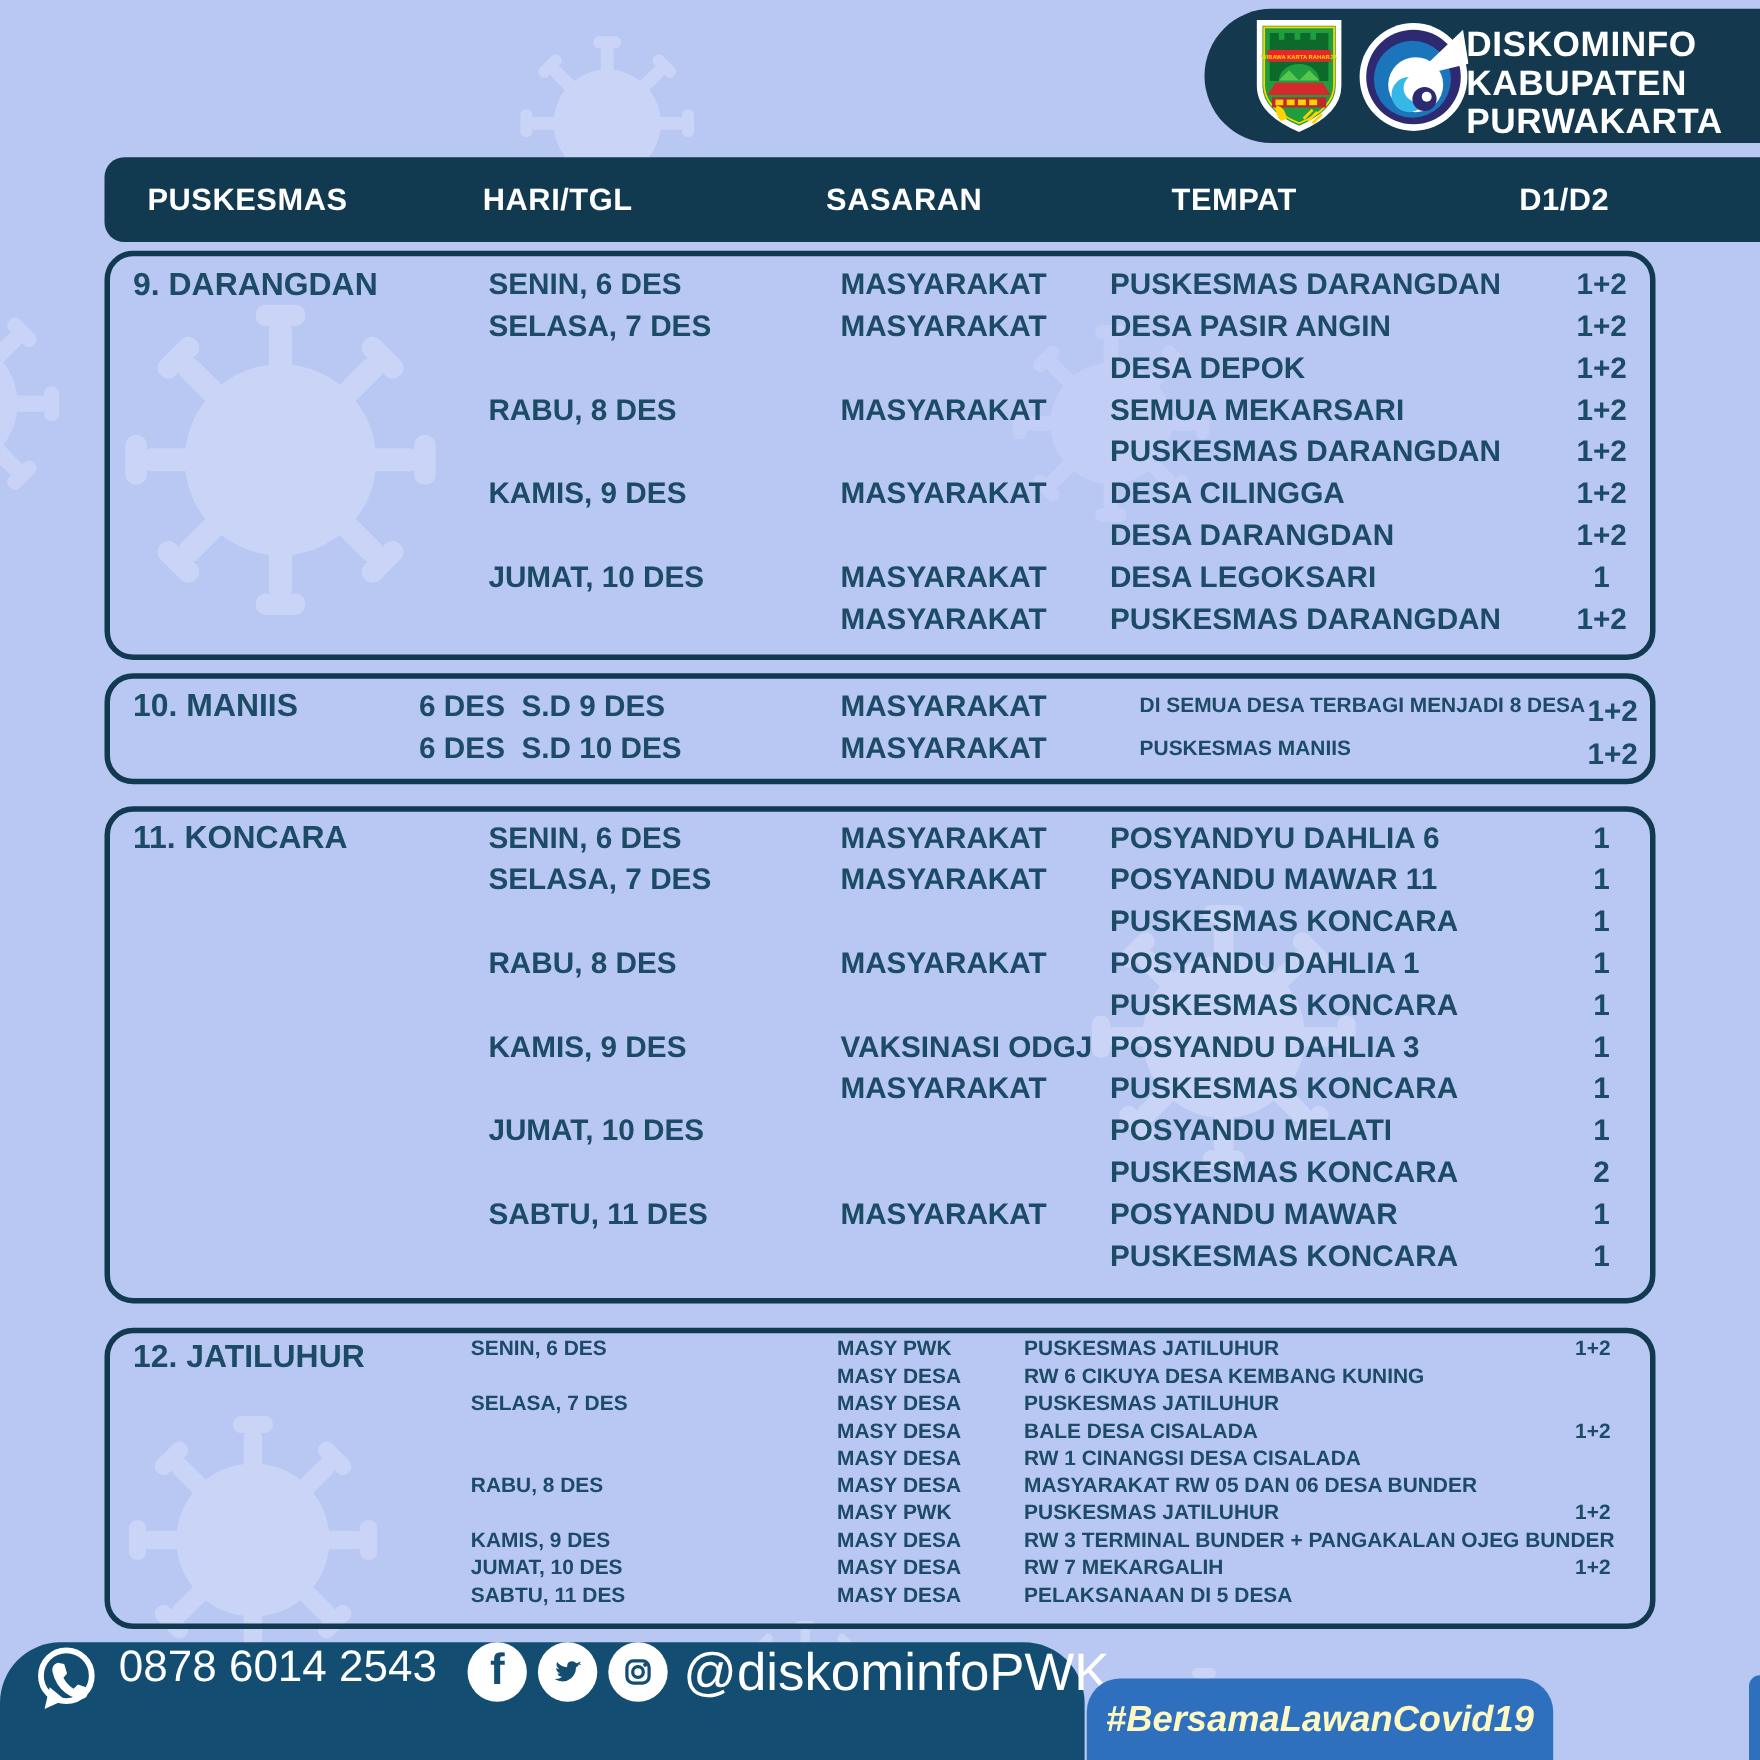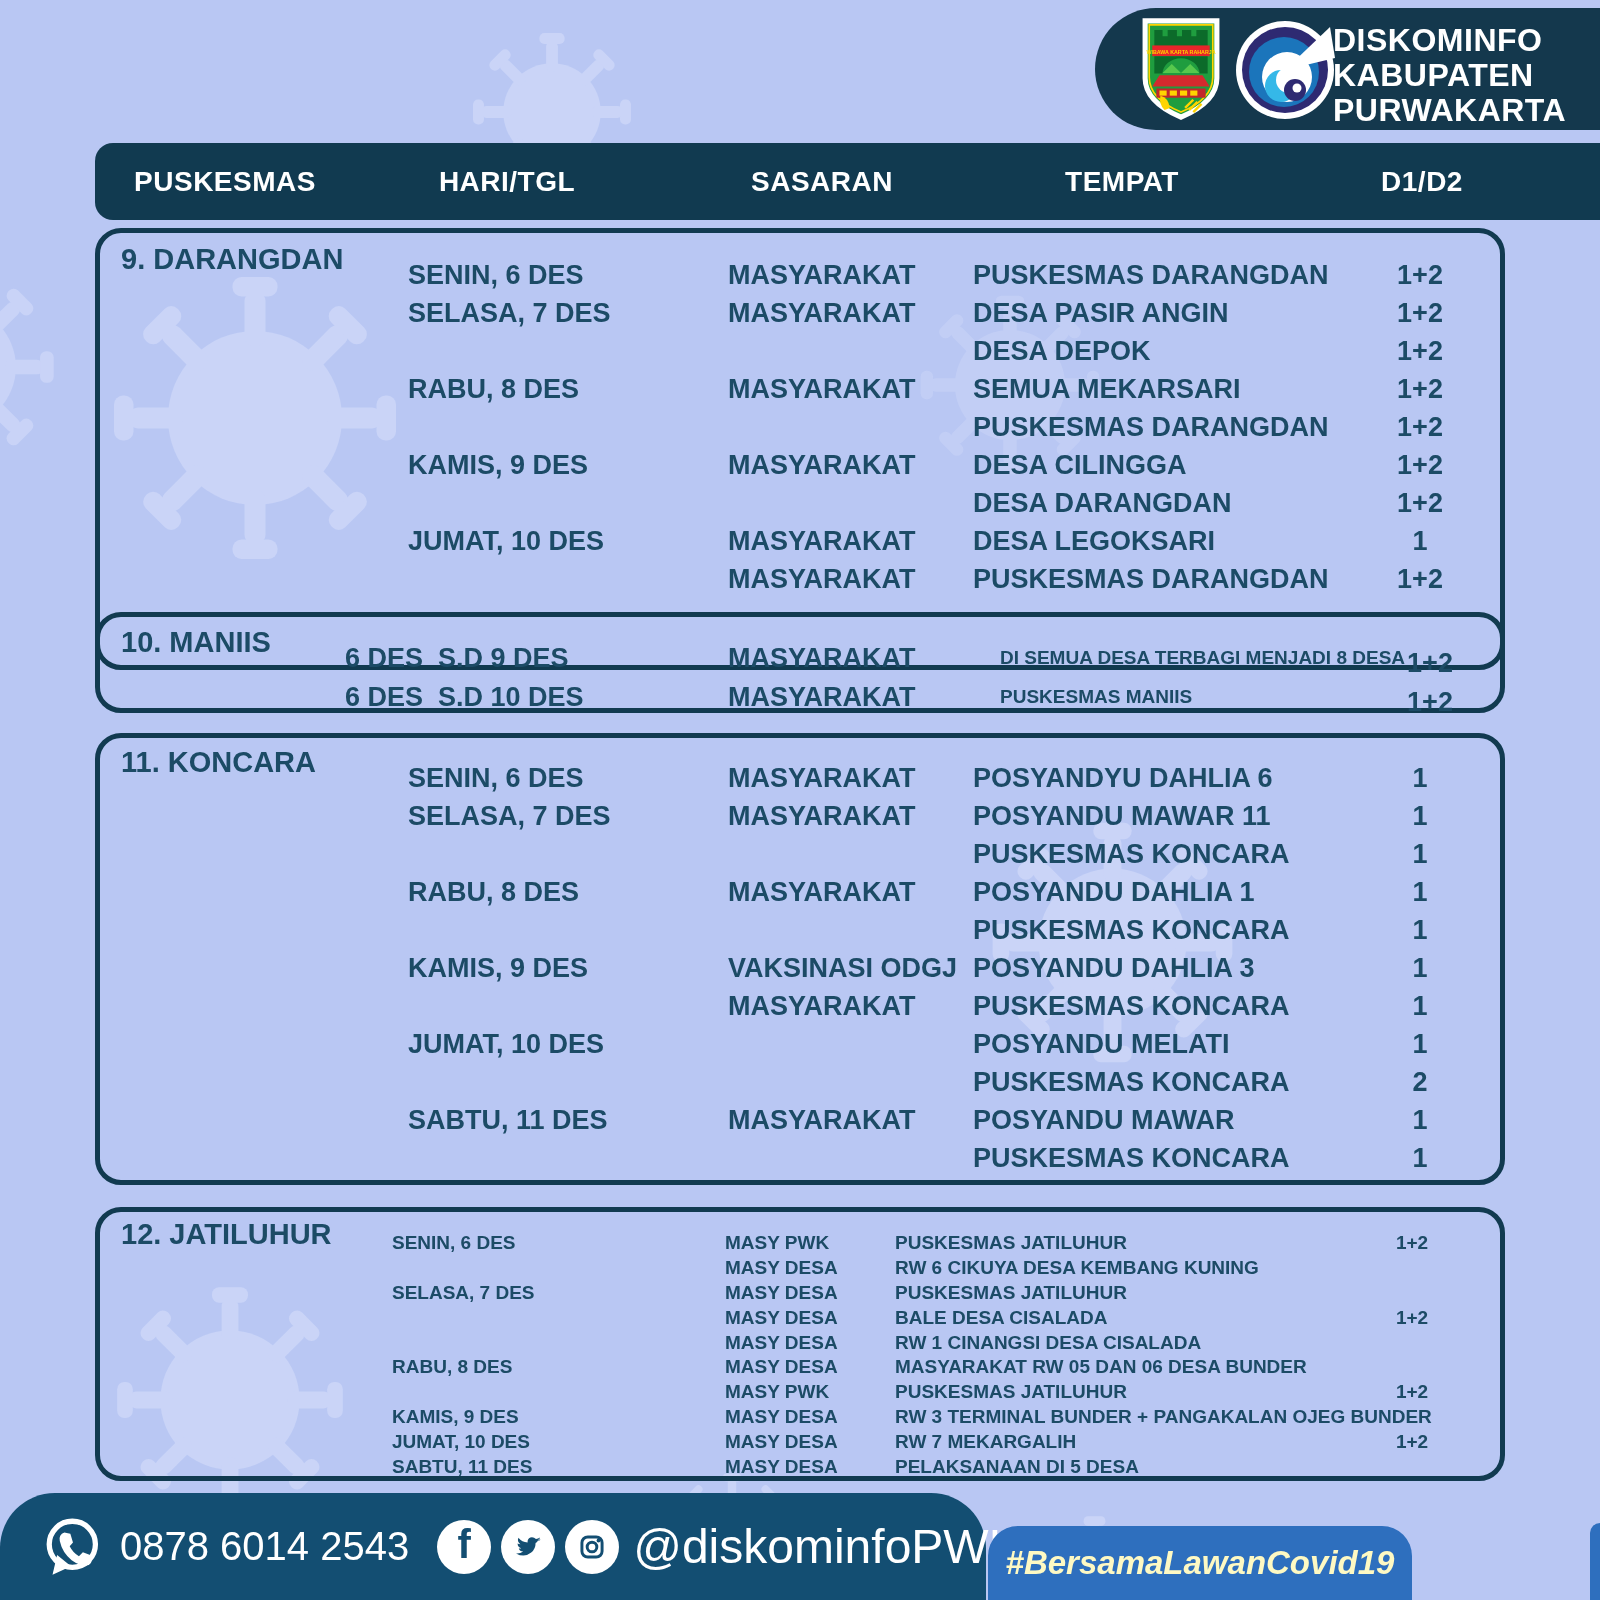--- a/index.html
+++ b/index.html
@@ -20,30 +20,30 @@
   
   .thead{position:absolute;left:95px;top:143px;width:1596px;height:77px;
          background:#113a50;border-radius:18px;z-index:2;}
   .thead span{position:absolute;top:50%;transform:translate(-50%,-50%);
               color:#fff;font-weight:700;font-size:28px;letter-spacing:.5px;white-space:pre;}
   .th1{left:130px}.th2{left:412px}.th3{left:727px}.th4{left:1027px}.th5{left:1327px}
 
   
   .box{position:absolute;left:95px;width:1410px;border:5px solid #113a50;
        border-radius:26px;box-sizing:border-box;z-index:2;}
-  .sec9 {top:228px;height:442px;text-decoration:underline;}
+  .sec9 {top:228px;height:372px;text-decoration:underline;}
   .sec10{top:612px;height:101px;}
   .sec11{top:733px;height:452px;}
   .sec12{top:1207px;height:274px;}
   .sec-label{position:absolute;left:21px;font-size:29px;font-weight:700;color:#1c4b66;white-space:pre;z-index:2;}
   .sec9  .sec-label{top:10px}
   .sec10 .sec-label{top:9px}
   .sec11 .sec-label{top:8px}
   .sec12 .sec-label{top:6px}
-  .rows{position:absolute;left:0;top:16px;right:0;}
+  .rows{position:absolute;left:0;top:0;right:0;padding-left:36px;}
   .sec9  .rows{padding-top:7px}
   .sec10 .rows{padding-top:5px}
   .sec11 .rows{padding-top:5px}
   .sec12 .rows{padding-top:3px}
   .row{position:relative;}
   .sec9 .row,.sec11 .row{height:38px}
   .sec10 .row{height:39px}
   .sec12 .row{height:24.8px}
   .cell{position:absolute;top:50%;transform:translateY(-50%);
         font-weight:700;color:#1c4b66;white-space:pre;font-size:27px;}
@@ -57,21 +57,21 @@
   .sec10 .c5{left:1280px;width:100px;text-align:center;top:64%}
   .sec12 .cell{font-size:19px}
   .sec12 .c2{left:292px}
   .sec12 .c3{left:625px}
   .sec12 .c4{left:795px}
   .sec12 .c5{left:1262px;width:100px;text-align:center}
 
   
   .footer-bar{position:absolute;left:0;top:1493px;width:986px;height:107px;
               background:#134e72;border-radius:55px 55px 0 0;z-index:3;
-              display:flex;align-items:center;padding-left:38px;box-sizing:border-box;}
+              display:flex;align-items:flex-start;padding-left:26px;box-sizing:border-box;}
   .wa{width:66px;height:66px;flex:0 0 auto;}
   .phone{color:#fff;font-size:40px;margin-left:16px;white-space:pre;}
   .soc{width:54px;height:54px;border-radius:50%;background:#fff;flex:0 0 auto;
        display:flex;align-items:center;justify-content:center;}
   .soc.fb{margin-left:28px}
   .soc+.soc{margin-left:10px}
   .fb-f{color:#134e72;font-weight:700;font-size:40px;font-family:"Liberation Sans",sans-serif;
         transform:translateY(-2px);}
   .handle{color:#fff;font-size:48px;margin-left:14px;white-space:pre;}
 

